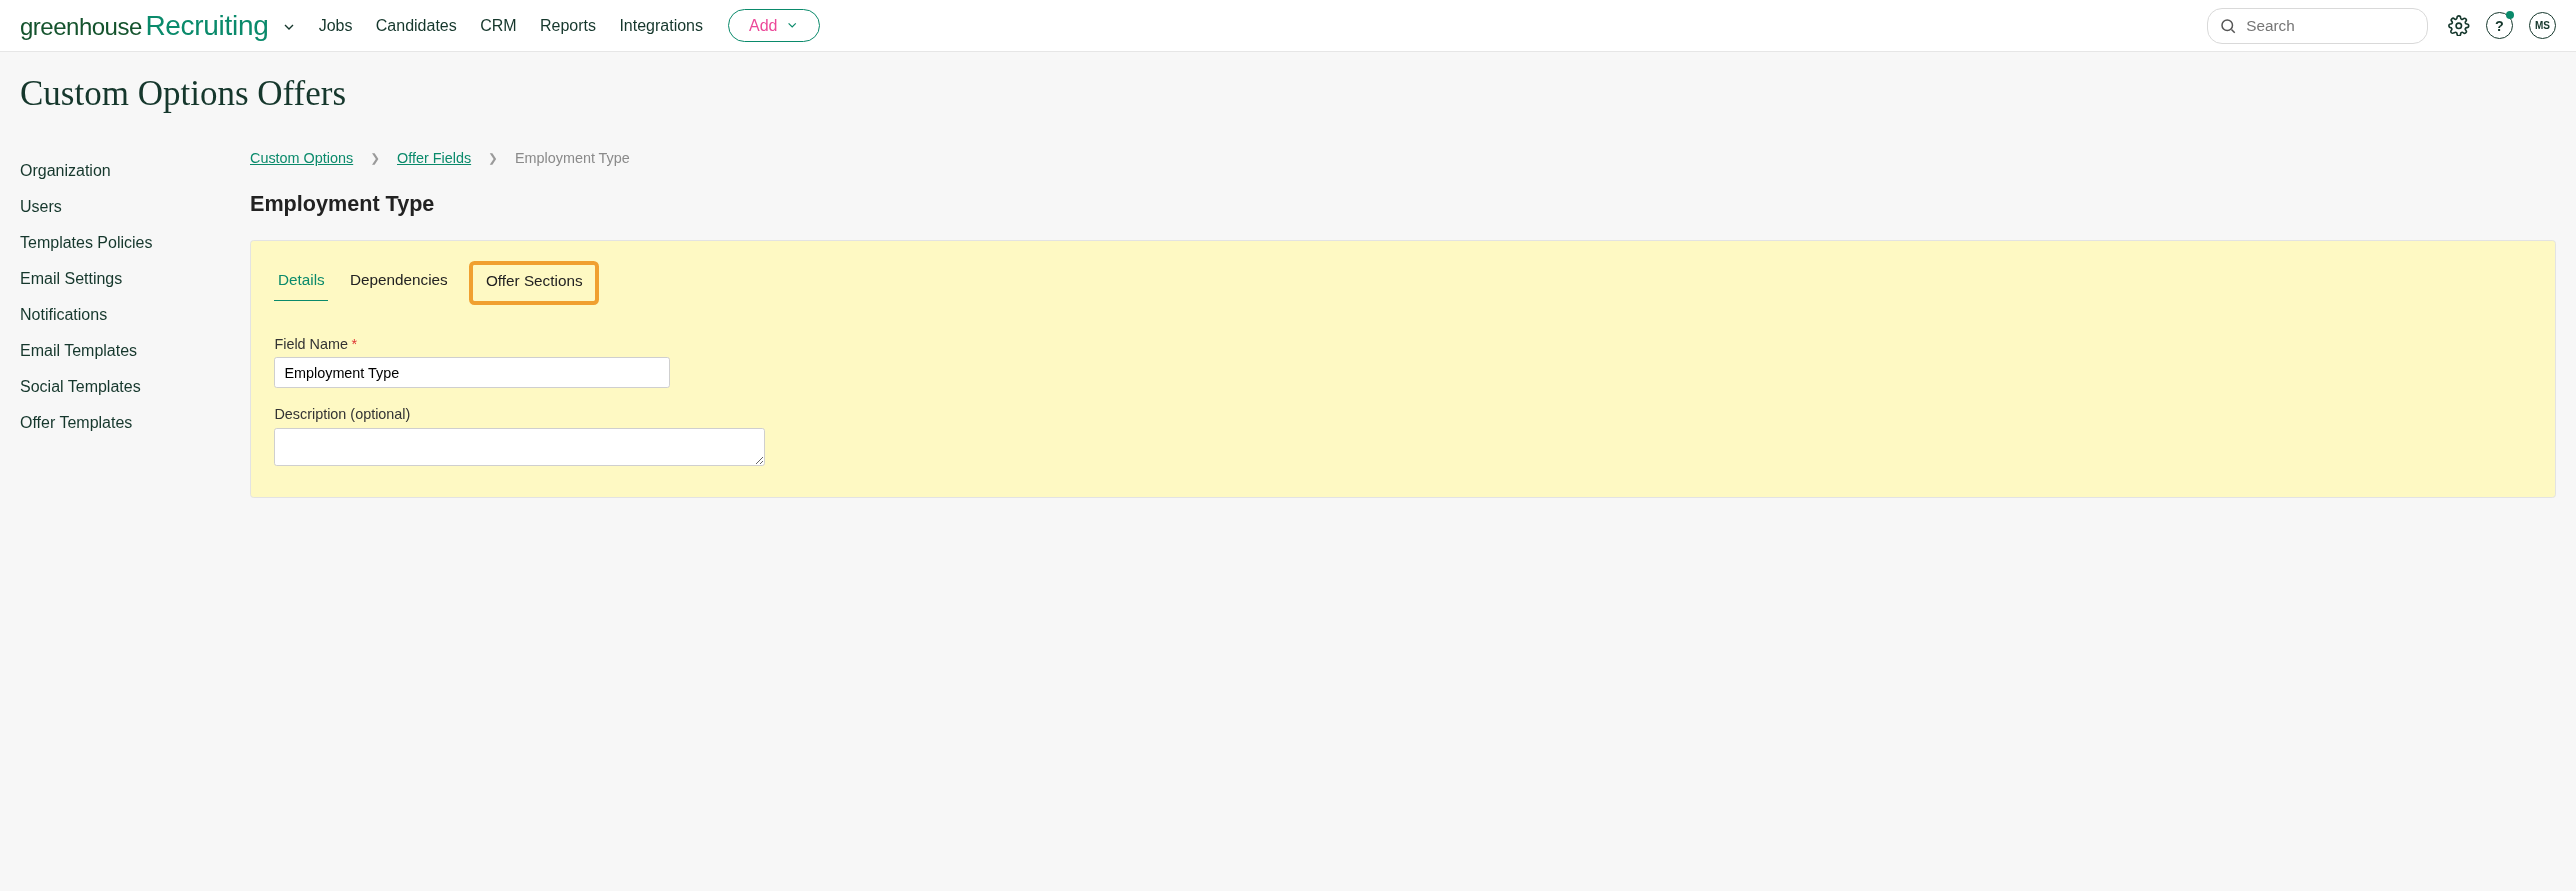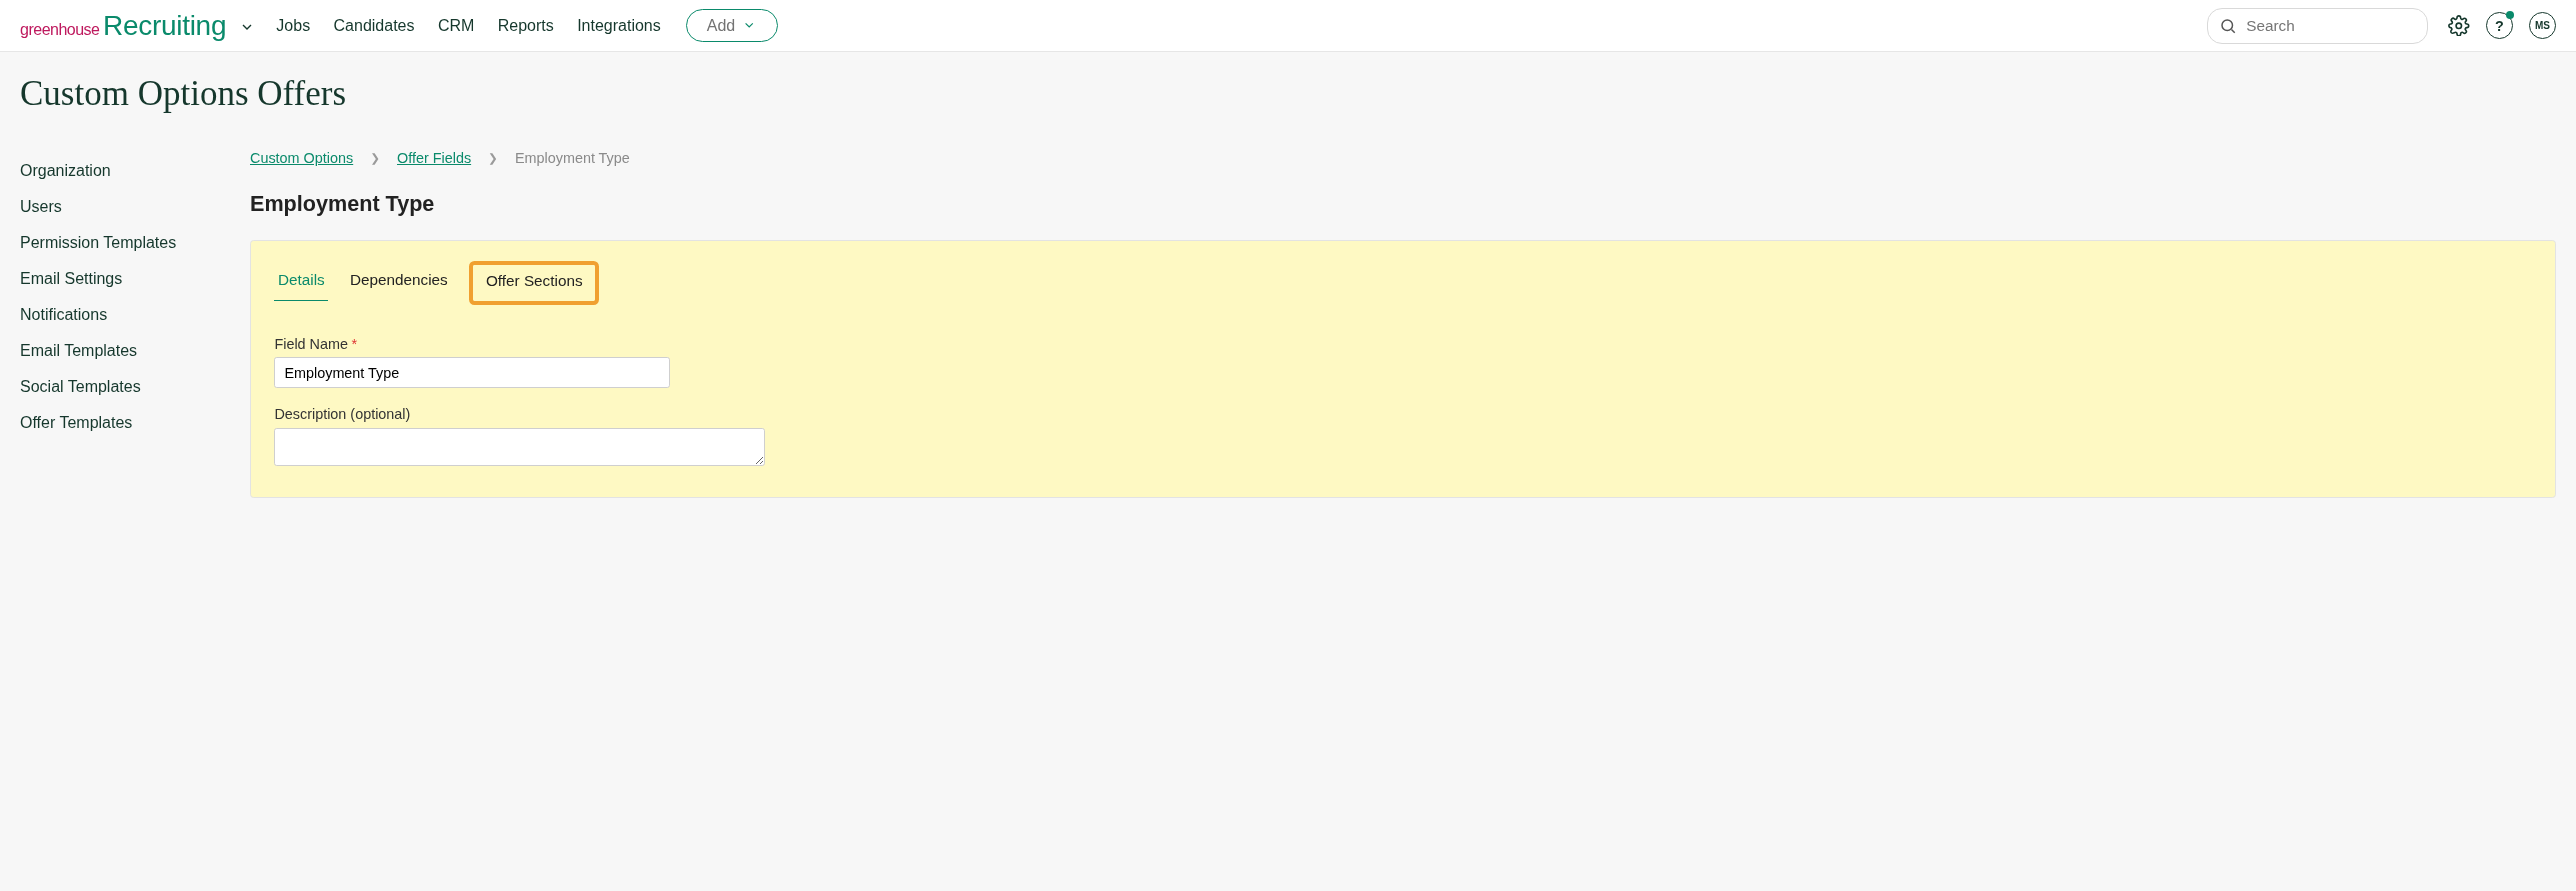--- a/index.html
+++ b/index.html
@@ -16,29 +16,29 @@
     align-items: center;
     height: 52px;
     padding: 0 20px;
   }
   .brand {
     display: flex;
     align-items: baseline;
     min-width: 207px;
     cursor: pointer;
   }
-  .brand-gh { color: #be185d; font-size: 16px; letter-spacing: -0.5px; }
+  .brand-gh { color: #14532d; font-size: 24px; letter-spacing: -0.5px; }
   .brand-rec { color: #0a8a6b; font-size: 28px; margin-left: 3.6px; letter-spacing: -0.3px; }
   .brand-chevron { margin-left: 12.6px; color: #15372c; }
   .nav { display: flex; align-items: center; gap: 23.4px; margin-left: 21.6px; }
   .nav a { color: #15372c; text-decoration: none; font-size: 16px; }
   .add-btn {
     margin-left: 25px;
     border: 1.4px solid #0a8a6b;
-    color: #737373;
+    color: #ec4899;
     background: #fff;
     padding: 6.3px 20px;
     border-radius: 20px;
     font-size: 16px;
     display: inline-flex;
     align-items: center;
     gap: 7.2px;
     cursor: pointer;
     text-align: right;
   }
@@ -165,21 +165,21 @@
   </div>
 </div>
 
 <div class="page">
   <h1 class="page-title">Custom Options Offers</h1>
 
   <div class="content">
     <aside class="sidebar">
       <div class="sidebar-item">Organization</div>
       <div class="sidebar-item">Users</div>
-      <div class="sidebar-item">Permission Templates</div>
+      <div class="sidebar-item">Templates Policies</div>
       <div class="sidebar-item">Email Settings</div>
       <div class="sidebar-item">Notifications</div>
       <div class="sidebar-item">Email Templates</div>
       <div class="sidebar-item">Social Templates</div>
       <div class="sidebar-item">Offer Templates</div>
     </aside>
 
     <main class="main">
       <div class="breadcrumb">
         <a href="#">Custom Options</a>

